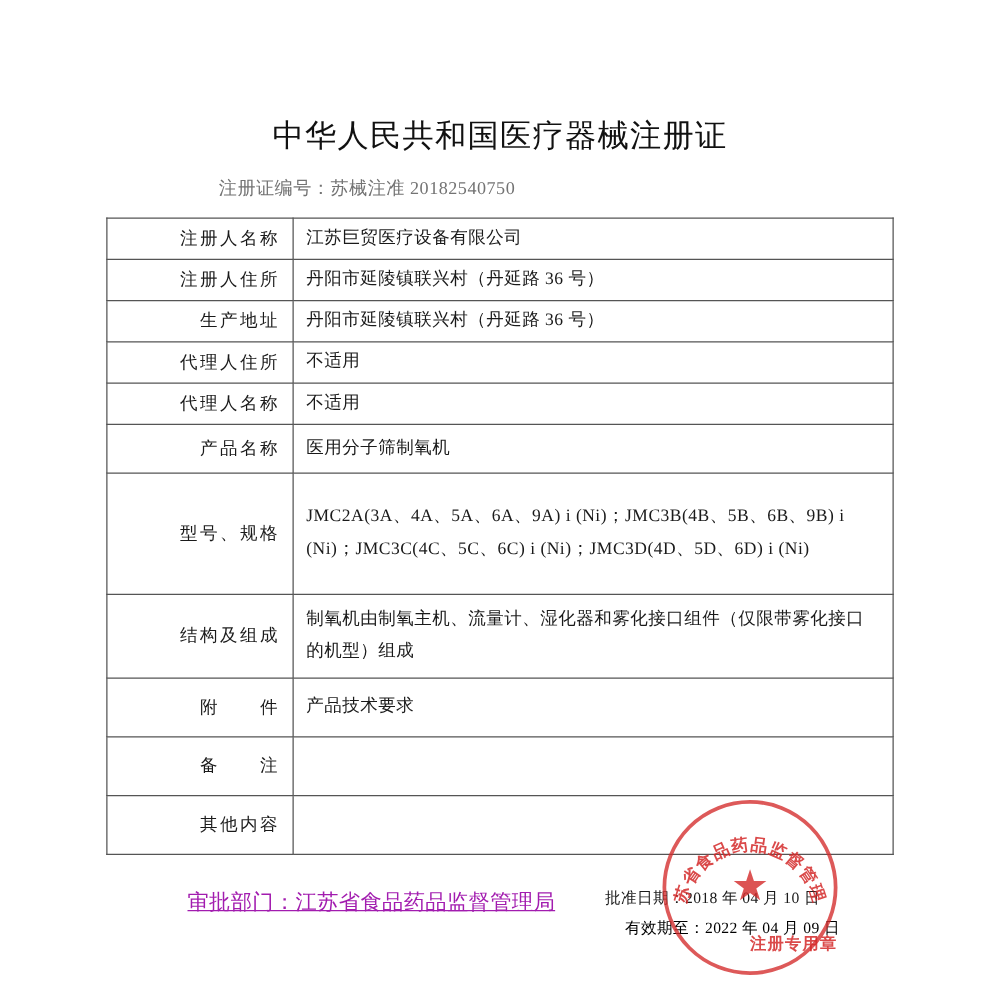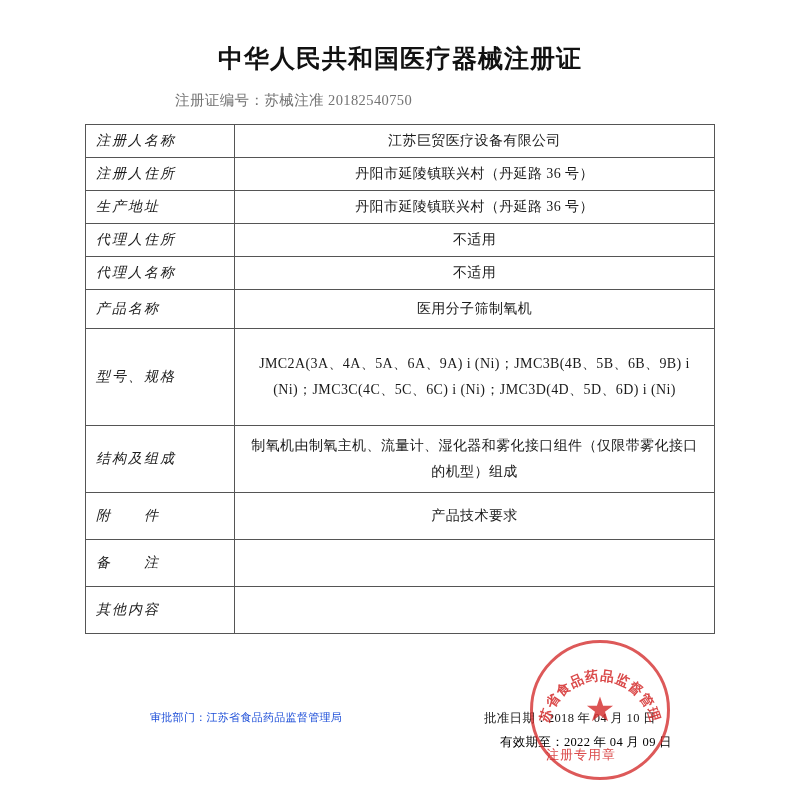--- a/index.html
+++ b/index.html
@@ -17,24 +17,24 @@
   }
   .page {
     position: relative;
     width: 800px;
     height: 800px;
     box-sizing: border-box;
   }
   .doc-title {
     text-align: center;
     font-size: 25px;
-    font-weight: bold;
+    font-weight: normal;
     letter-spacing: 1px;
     margin: 0;
-    padding-top: 42px;
+    padding-top: 92px;
     color: #111;
   }
   .cert-no {
     margin: 0;
     padding-top: 16px;
     padding-left: 175px;
     font-size: 14.5px;
     color: #737373;
     letter-spacing: 0.4px;
   }
@@ -46,50 +46,50 @@
   }
   table.cert-table td {
     border: 1px solid #555;
     font-size: 14px;
     color: #1a1a1a;
     vertical-align: middle;
     padding: 0 10px;
   }
   td.label {
     width: 128px;
-    text-align: left;
+    text-align: right;
     letter-spacing: 2px;
     padding: 6px 4px;
-    font-style: italic;
   }
   td.value {
-    text-align: center;
+    text-align: left;
     padding-left: 14px;
     line-height: 1.85;
     letter-spacing: 0.4px;
   }
   .row-short td { height: 32px; }
   .row-mid td { height: 38px; }
   .row-tall td { height: 46px; }
   .row-xtall td { height: 96px; }
   .row-dtall td { height: 66px; }
   .footer {
     position: absolute;
     left: 0;
     right: 0;
     bottom: 0;
     height: 118px;
   }
   .approval-dept {
     position: absolute;
     left: 150px;
     top: 28px;
-    font-size: 11px;
-    color: #1d4ed8;
+    font-size: 17px;
+    color: #a21caf;
     letter-spacing: 0.3px;
+    text-decoration: underline;
   }
   .approve-date {
     position: absolute;
     left: 484px;
     top: 28px;
     font-size: 12.5px;
     color: #1a1a1a;
     letter-spacing: 0.3px;
   }
   .valid-date {
@@ -125,26 +125,26 @@
     font-size: 34px;
     color: #d42a2a;
     opacity: 0.8;
     line-height: 1;
   }
   .seal-bottom-text {
     position: absolute;
     left: 16px;
     right: 0;
     bottom: 16px;
-    text-align: left;
+    text-align: right;
     color: #d42a2a;
     font-size: 13px;
     letter-spacing: 1px;
     opacity: 0.85;
-    font-weight: normal;
+    font-weight: bold;
   }
   .seal-arc {
     position: absolute;
     left: 0;
     top: 0;
     width: 140px;
     height: 140px;
   }
   .seal-arc text {
     fill: #d42a2a;

